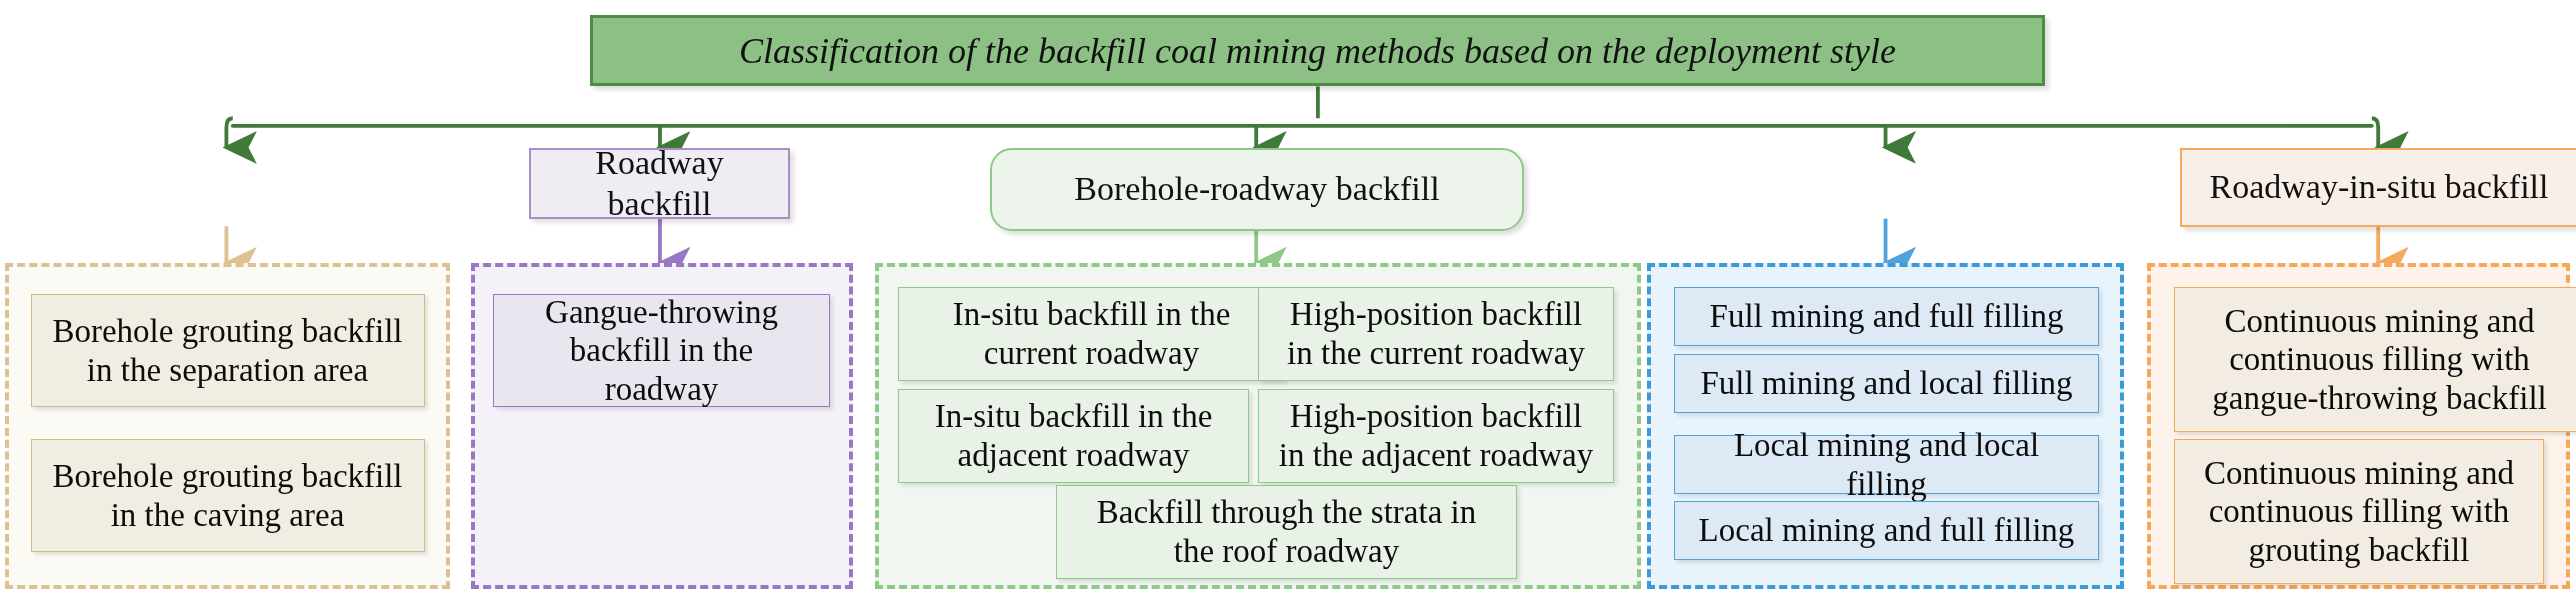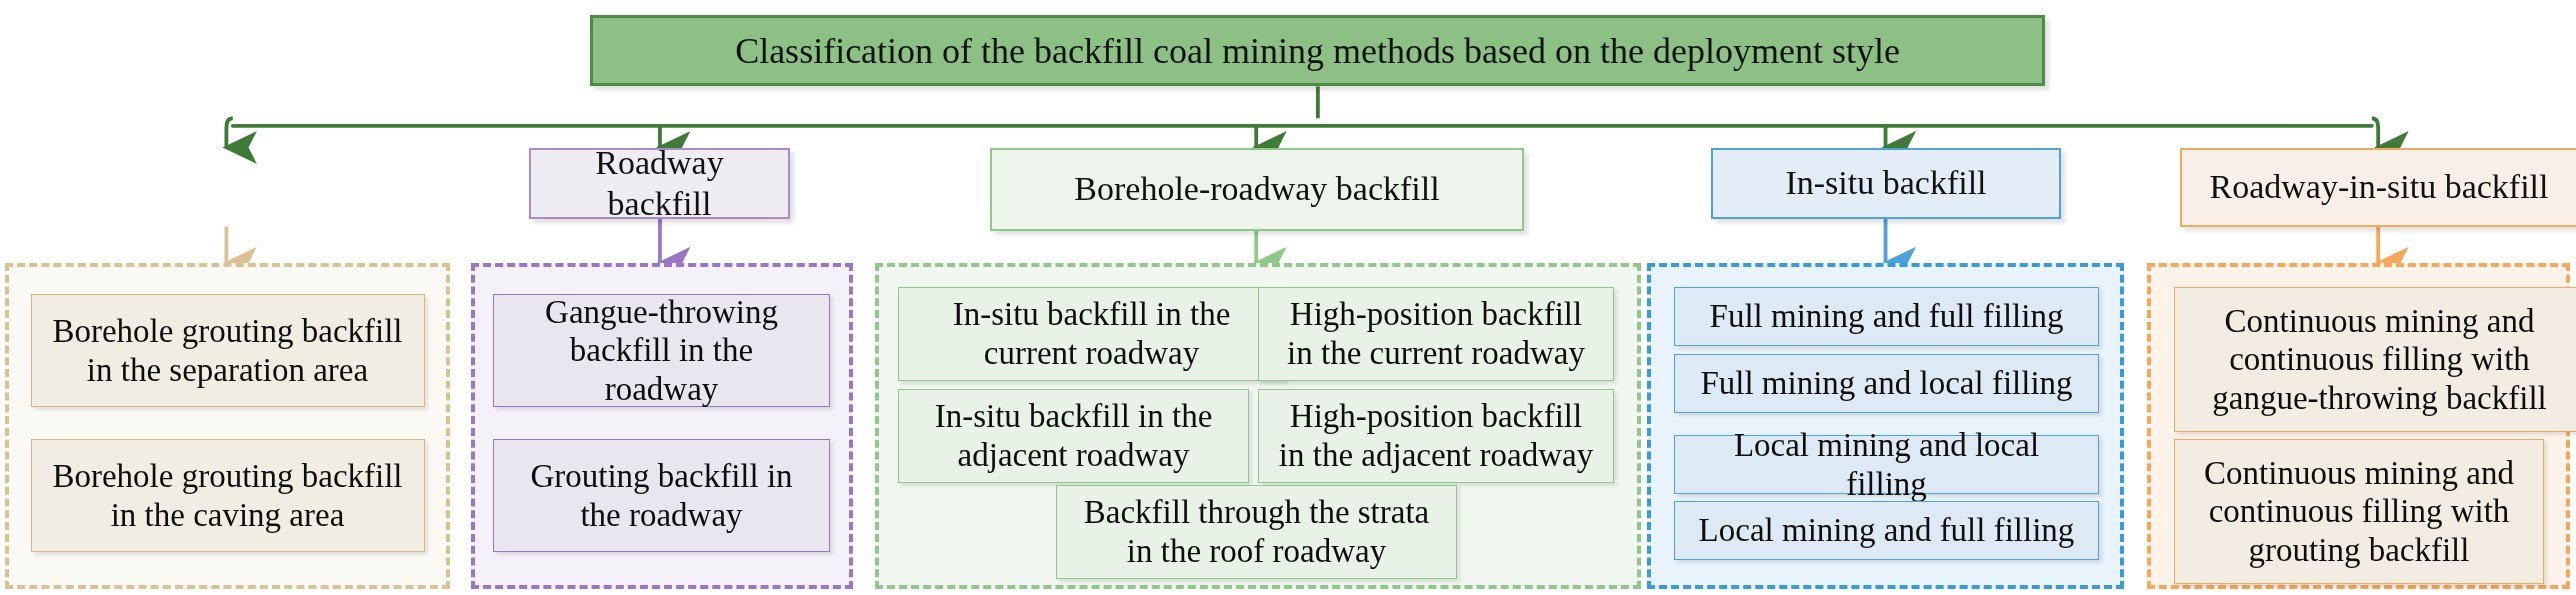--- a/index.html
+++ b/index.html
@@ -31,20 +31,21 @@
     width: 1455px;
     height: 71px;
     background: #8cc084;
     border: 3.2px solid #4e8c46;
     box-sizing: border-box;
     display: flex;
     align-items: center;
     justify-content: center;
     box-shadow: 3.8px 3.8px 4.5px rgba(0,0,0,0.13);
     z-index: 4;
+    font-style: italic;
   }
   .root-box .txt {
     font-size: 36px;
     color: #111111;
     line-height: 1.12;
     text-align: center;
     padding: 0 12.7px;
   }
 
   
@@ -152,65 +153,59 @@
 
   <div class="root-box">
     <span class="txt">Classification of the backfill coal mining methods based on the deployment style</span>
   </div>
 
 
   <div class="cat-box cat-purple" style="left:529px; top:148px; width:261px; height:71px;">
     <span class="txt">Roadway backfill</span>
   </div>
 
-  <div class="cat-box cat-green" style="left:990px; top:148px; width:534px; height:83px;">
+  <div class="cat-box cat-green" style="left:990px; top:148px; width:534px; height:83px;border-radius:22px;">
     <span class="txt">Borehole-roadway backfill</span>
   </div>
 
-  <div class="cat-box cat-blue" style="left:1711px; top:148px; width:350px; height:71px;">
-    <span class="txt">In-situ backfill</span>
-  </div>
 
   <div class="cat-box cat-orange" style="left:2180px; top:148px; width:398px; height:79px;">
     <span class="txt">Roadway-in-situ backfill</span>
   </div>
 
   <div class="group g-tan" style="left:5.1px; top:263px; width:445px; height:326px;"></div>
 
   <div class="leaf l-tan" style="left:30.5px; top:294px; width:394px; height:113px;">
     <span class="txt">Borehole grouting backfill in the separation area</span>
   </div>
   <div class="leaf l-tan" style="left:30.5px; top:439px; width:394px; height:113px;">
     <span class="txt">Borehole grouting backfill in the caving area</span>
   </div>
 
   <div class="group g-purple" style="left:471px; top:263px; width:382px; height:326px;"></div>
 
   <div class="leaf l-purple" style="left:493px; top:294px; width:337px; height:113px;">
     <span class="txt">Gangue-throwing backfill in the roadway</span>
   </div>
-  <div class="leaf l-purple" style="left:493px; top:439px; width:337px; height:113px;">
-    <span class="txt">Grouting backfill in the roadway</span>
-  </div>
 
   <div class="group g-green" style="left:875px; top:263px; width:766px; height:326px;"></div>
 
   <div class="leaf l-green" style="left:898px; top:287px; width:387px; height:94px;">
     <span class="txt">In-situ backfill in the current roadway</span>
   </div>
   <div class="leaf l-green" style="left:1258px; top:287px; width:356px; height:94px;">
     <span class="txt">High-position backfill in the current roadway</span>
   </div>
   <div class="leaf l-green" style="left:898px; top:389px; width:351px; height:94px;">
     <span class="txt">In-situ backfill in the adjacent roadway</span>
   </div>
   <div class="leaf l-green" style="left:1258px; top:389px; width:356px; height:94px;">
     <span class="txt">High-position backfill in the adjacent roadway</span>
   </div>
-  <div class="leaf l-green" style="left:1056px; top:485px; width:401px; height:94px;">
+  <div class="leaf l-green" style="left:1056px; top:485px; width:461px; height:94px;">
     <span class="txt">Backfill through the strata in the roof roadway</span>
   </div>
 
   <div class="group g-blue" style="left:1647px; top:263px; width:477px; height:326px;"></div>
 
   <div class="leaf l-blue" style="left:1674px; top:287px; width:425px; height:59px;">
     <span class="txt">Full mining and full filling</span>
   </div>
   <div class="leaf l-blue" style="left:1674px; top:354px; width:425px; height:59px;">
     <span class="txt">Full mining and local filling</span>

